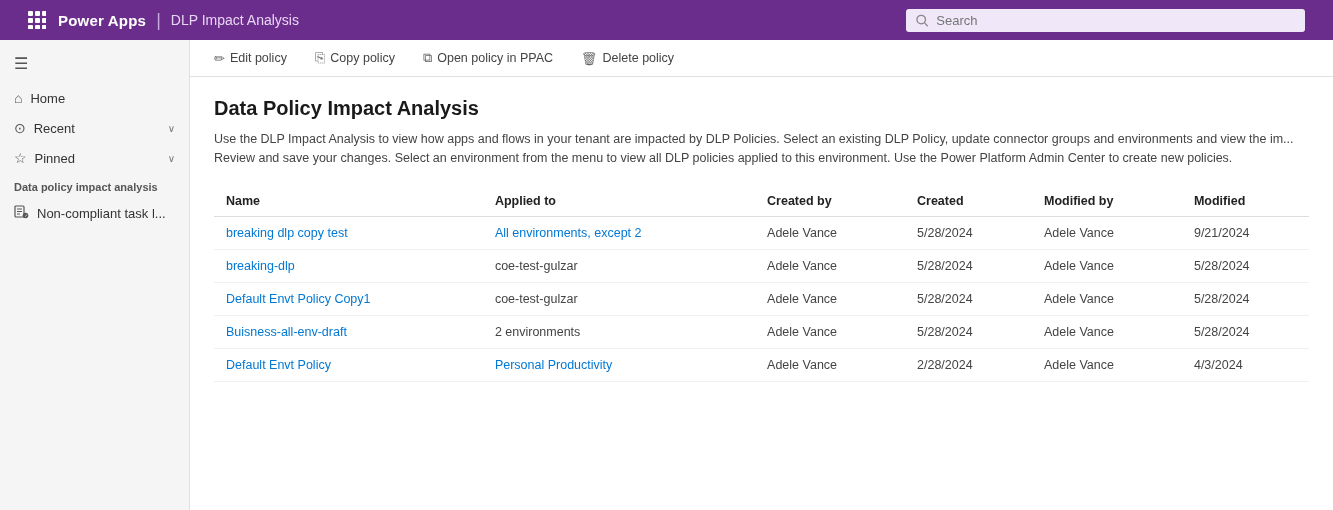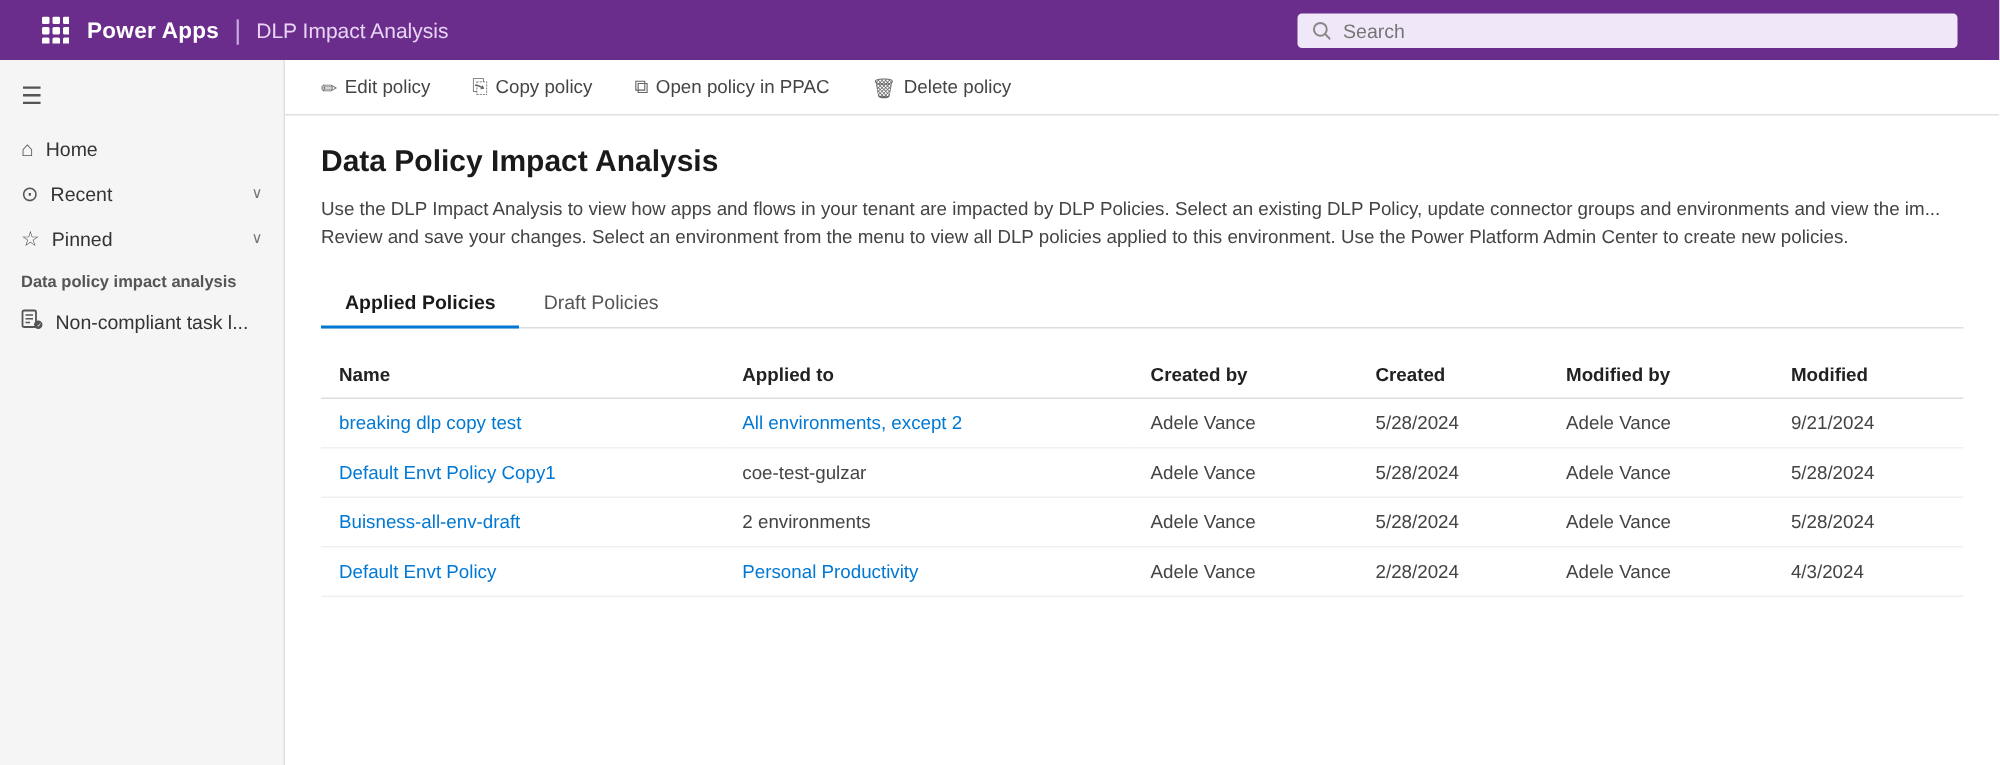--- a/index.html
+++ b/index.html
@@ -36,21 +36,21 @@
       font-size: 14px;
       color: #e8d5f5;
     }
     .top-nav .search-box {
       margin-left: auto;
       display: flex;
       align-items: center;
       background: #f0e8f8;
       border-radius: 3px;
       padding: 4px 10px;
-      width: 440px;
+      width: 399px;
       gap: 8px;
     }
     .top-nav .search-box input {
       border: none;
       background: transparent;
       font-size: 13px;
       color: #333;
       outline: none;
       width: 100%;
     }
@@ -287,24 +287,20 @@
         <span>Delete policy</span>
       </button>
     </div>
 
     <div class="content-body">
       <div class="page-header">
         <h1>Data Policy Impact Analysis</h1>
         <p class="page-description">Use the DLP Impact Analysis to view how apps and flows in your tenant are impacted by DLP Policies. Select an existing DLP Policy, update connector groups and environments and view the im... Review and save your changes. Select an environment from the menu to view all DLP policies applied to this environment. Use the Power Platform Admin Center to create new policies.</p>
       </div>
 
-      <div class="tabs">
-        <div class="tab active">Applied Policies</div>
-        <div class="tab">Draft Policies</div>
-      </div>
 
       <div class="table-container">
         <table>
           <thead>
             <tr>
               <th>Name</th>
               <th>Applied to</th>
               <th>Created by</th>
               <th>Created</th>
               <th>Modified by</th>
@@ -314,20 +310,28 @@
           <tbody id="table-body">
           <tr>
       <td class="link-cell">breaking dlp copy test</td>
       <td class="link-cell">All environments, except 2</td>
       <td>Adele Vance</td>
       <td>5/28/2024</td>
       <td>Adele Vance</td>
       <td>9/21/2024</td>
     </tr>
               <tr>
+      <td class="link-cell">breaking-dlp</td>
+      <td class="">coe-test-gulzar</td>
+      <td>Adele Vance</td>
+      <td>5/28/2024</td>
+      <td>Adele Vance</td>
+      <td>5/28/2024</td>
+    </tr>
+              <tr>
       <td class="link-cell">Default Envt Policy Copy1</td>
       <td class="">coe-test-gulzar</td>
       <td>Adele Vance</td>
       <td>5/28/2024</td>
       <td>Adele Vance</td>
       <td>5/28/2024</td>
     </tr>
               <tr>
       <td class="link-cell">Buisness-all-env-draft</td>
       <td class="">2 environments</td>

